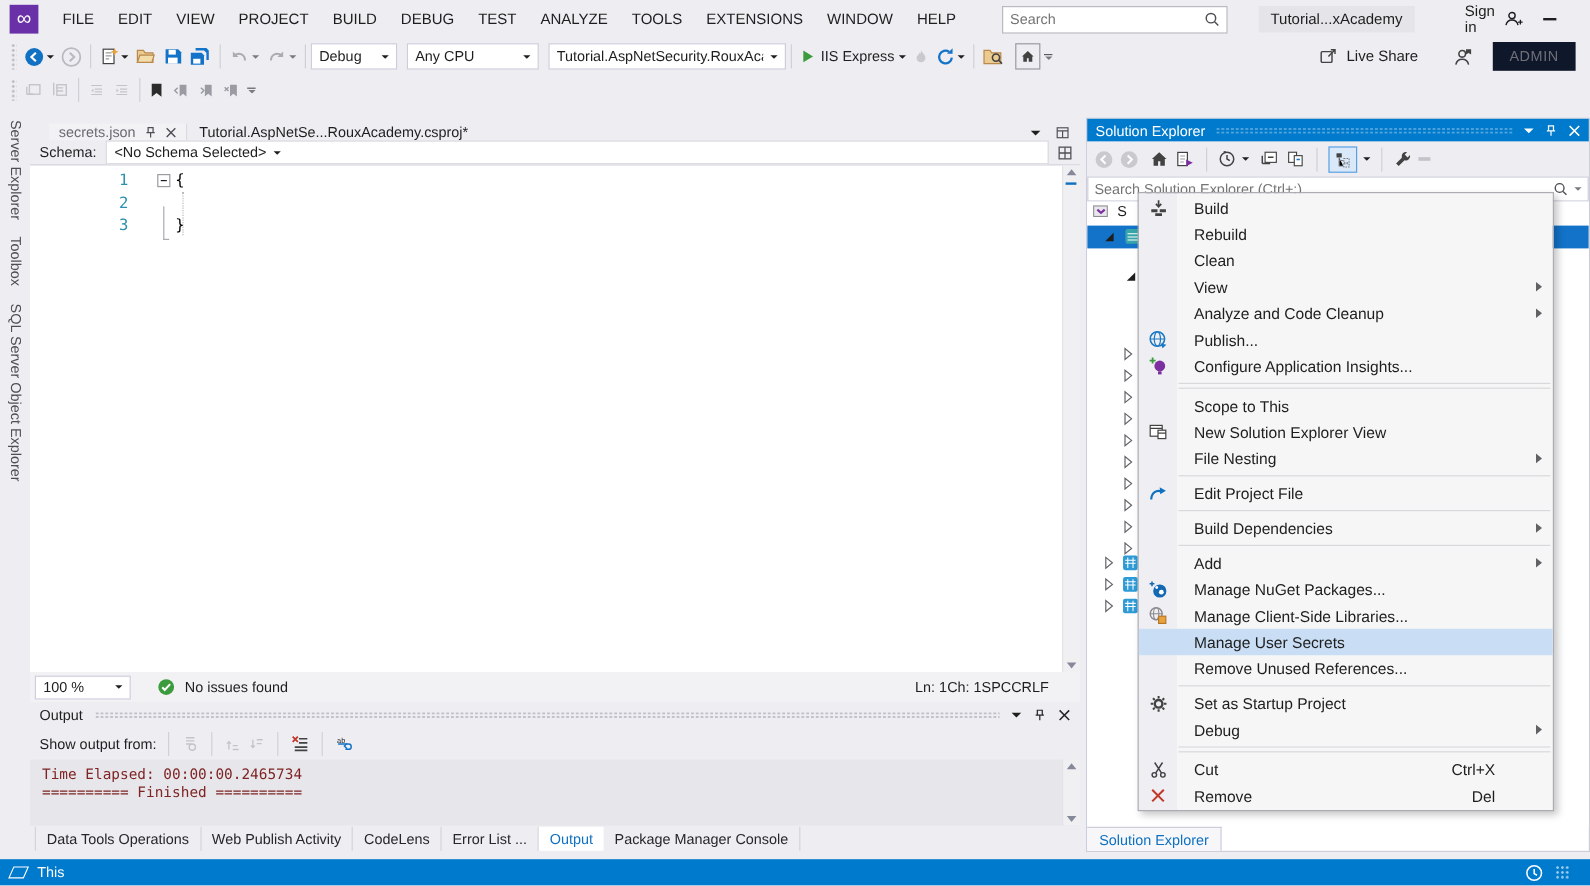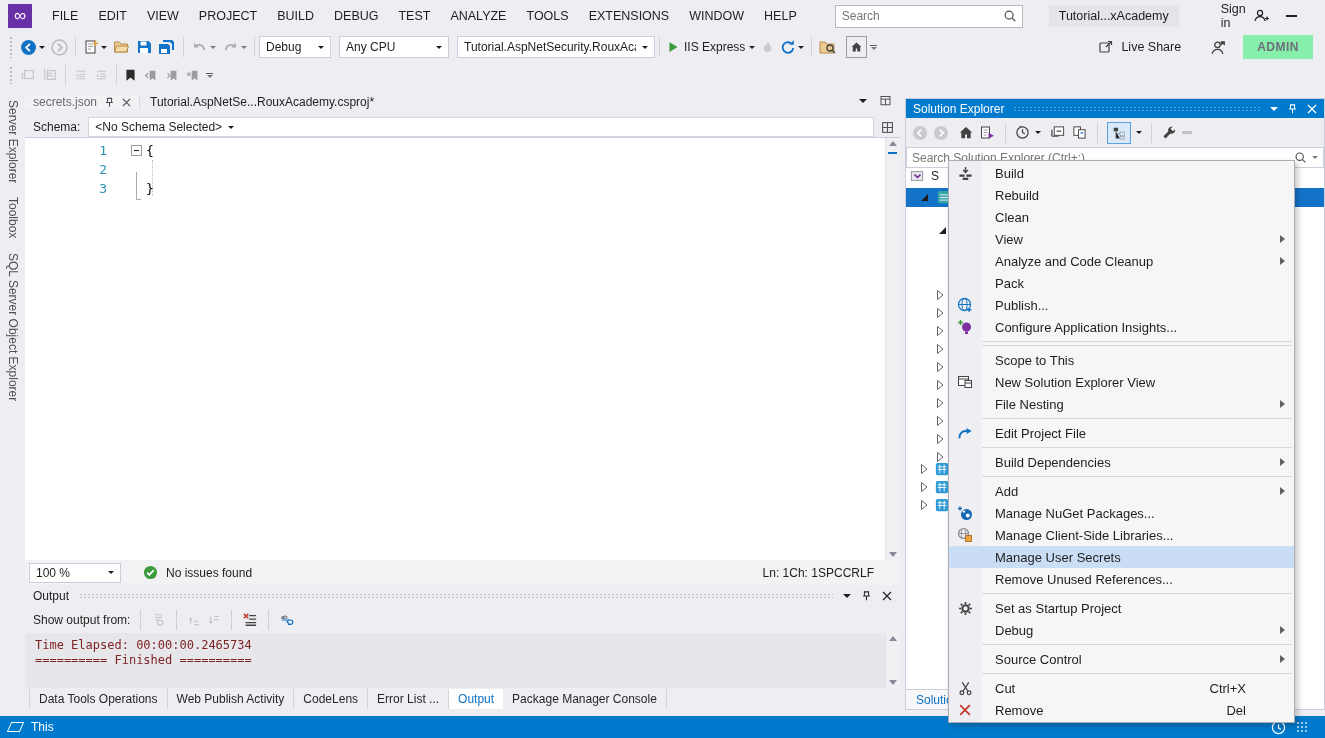--- a/index.html
+++ b/index.html
@@ -22,27 +22,27 @@
   .appbadge{margin-left:26px;padding:4px 10px;background:#E4E4E9;font-size:12.5px}
   .signin{margin-left:42px;display:flex;align-items:center;gap:7px;font-size:12.5px}
   .winbtns{margin-left:auto;display:flex}
   .winbtn{width:46px;height:32px;display:flex;align-items:center;justify-content:center}
   
   .tb1{position:absolute;left:0;top:32px;right:0;height:30px;display:flex;align-items:center;padding:0 6px}
   .tb2{position:absolute;left:0;top:62px;right:0;height:26px;display:flex;align-items:center;padding:0 6px}
   .tbtn{height:24px;padding:0 3px;display:flex;align-items:center;gap:2px;flex:none}
   .combo{height:22px;background:#fff;border:1px solid #CCCEDB;display:flex;align-items:center;padding:0 6px;gap:6px;flex:none}
   .combo .lbl{flex:1;white-space:nowrap;overflow:hidden}
-  .admin{margin-left:14px;margin-right:6px;padding:5px 14px;background:#86efac;color:#6F6F78;font-weight:bold;letter-spacing:.5px}
+  .admin{margin-left:14px;margin-right:6px;padding:5px 14px;background:#0f172a;color:#6F6F78;font-weight:normal;letter-spacing:.5px}
   
   .leftstrip{position:absolute;left:0;top:88px;width:25px;bottom:22px;background:#EEEEF2}
   .vtab{writing-mode:vertical-rl;color:#4E4E54;font-size:12px;margin:14px 0 0 6px;white-space:nowrap}
   
   .editor{position:absolute;left:25px;top:88px;width:875px;height:497px}
-  .tabstrip{position:absolute;left:0;top:7px;right:0;height:22px;display:flex;align-items:flex-start}
+  .tabstrip{position:absolute;left:16px;top:7px;right:0;height:22px;display:flex;align-items:flex-end}
   .etab-active{display:flex;align-items:center;gap:7px;padding:0 8px;background:#F2F2F5;border-right:1px solid #DADAE0;color:#6A6A70}
   .etab{display:flex;align-items:center;padding:0 10px;color:#1E1E1E}
   .tabstrip-icons{margin-left:auto;display:flex;align-items:center;gap:12px;padding-right:8px}
   .schemabar{position:absolute;left:0;top:29px;right:0;height:21px;display:flex;align-items:center;background:#EEEEF2;border-bottom:1px solid #CCCEDB}
   .schemacombo{flex:1;height:20px;background:#fff;border:1px solid #D6D6DC;display:flex;align-items:center;padding:0 6px;gap:6px}
   .codearea{position:absolute;left:0;top:50px;right:0;bottom:25px;background:#fff;font-family:"DejaVu Sans Mono",monospace;font-size:13px}
   .cline{position:relative;height:19px;display:flex;align-items:center}
   .ln{position:absolute;left:0;width:82px;text-align:right;color:#2B91AF}
   .codetxt{position:absolute;left:121px;color:#000}
   .foldbox{position:absolute;left:106px;top:4px;width:11px;height:11px;border:1px solid #9B9BA3;background:#fff;display:flex;align-items:center;justify-content:center}
@@ -398,21 +398,21 @@
     </div>
     <div class="foldline"></div>
     <div class="indentguide"></div>
     <div class="vscroll">
       <div class="scr-up"></div>
       <div class="cursor-mark"></div>
       <div class="scr-dn"></div>
     </div>
   </div>
   <div class="estatus">
-    <div class="combo" style="width:92px;height:20px">
+    <div class="combo" style="width:80px;height:20px">
       <span class="lbl">100 %</span>
         <span class="caret sm"></span>
     </div>
     <span class="ico" style="margin-left:22px">
       <svg width="15" height="15" viewBox="0 0 16 16">
           <circle cx="8" cy="8" r="7" fill="#3C9B3C"></circle>
           <path d="M4.5 8.2l2.2 2.4 4.8-5.2" stroke="#fff" stroke-width="1.8" fill="none"></path>
         </svg>
     </span>
     <span style="margin-left:8px">No issues found</span>
@@ -737,24 +737,20 @@
       <span class="mic"></span>
       <span class="mil">View</span>
       <span class="sub"></span>
     </div>
   <div class="mi">
       <span class="mic"></span>
       <span class="mil">Analyze and Code Cleanup</span>
       <span class="sub"></span>
     </div>
   <div class="mi">
-      <span class="mic"></span>
-      <span class="mil">Pack</span>
-    </div>
-  <div class="mi">
     <span class="mic">
       <svg width="16" height="16" viewBox="0 0 16 16">
           <circle cx="7.5" cy="7.5" r="6" fill="none" stroke="#1B79C4" stroke-width="1.3"></circle>
           <ellipse cx="7.5" cy="7.5" rx="2.6" ry="6" fill="none" stroke="#1B79C4" stroke-width="1"></ellipse>
           <path d="M1.6 7.5h11.8" stroke="#1B79C4"></path>
           <path d="M10 11l5 1.3-3.2 3z" fill="#1B79C4"></path>
         </svg>
     </span>
     <span class="mil">Publish...</span>
   </div>
@@ -851,25 +847,20 @@
         </svg>
     </span>
     <span class="mil">Set as Startup Project</span>
   </div>
   <div class="mi">
       <span class="mic"></span>
       <span class="mil">Debug</span>
       <span class="sub"></span>
     </div>
   <div class="msep"></div>
-  <div class="mi">
-      <span class="mic"></span>
-      <span class="mil">Source Control</span>
-      <span class="sub"></span>
-    </div>
   <div class="msep"></div>
   <div class="mi">
     <span class="mic">
       <svg width="15" height="15" viewBox="0 0 16 16">
           <path d="M4.5 1.5l6 9.2M11.5 1.5l-6 9.2" stroke="#424242" stroke-width="1.3" fill="none"></path>
           <circle cx="4.2" cy="12.5" r="2" fill="none" stroke="#424242" stroke-width="1.3"></circle>
           <circle cx="11.8" cy="12.5" r="2" fill="none" stroke="#424242" stroke-width="1.3"></circle>
         </svg>
     </span>
     <span class="mil">Cut</span>

